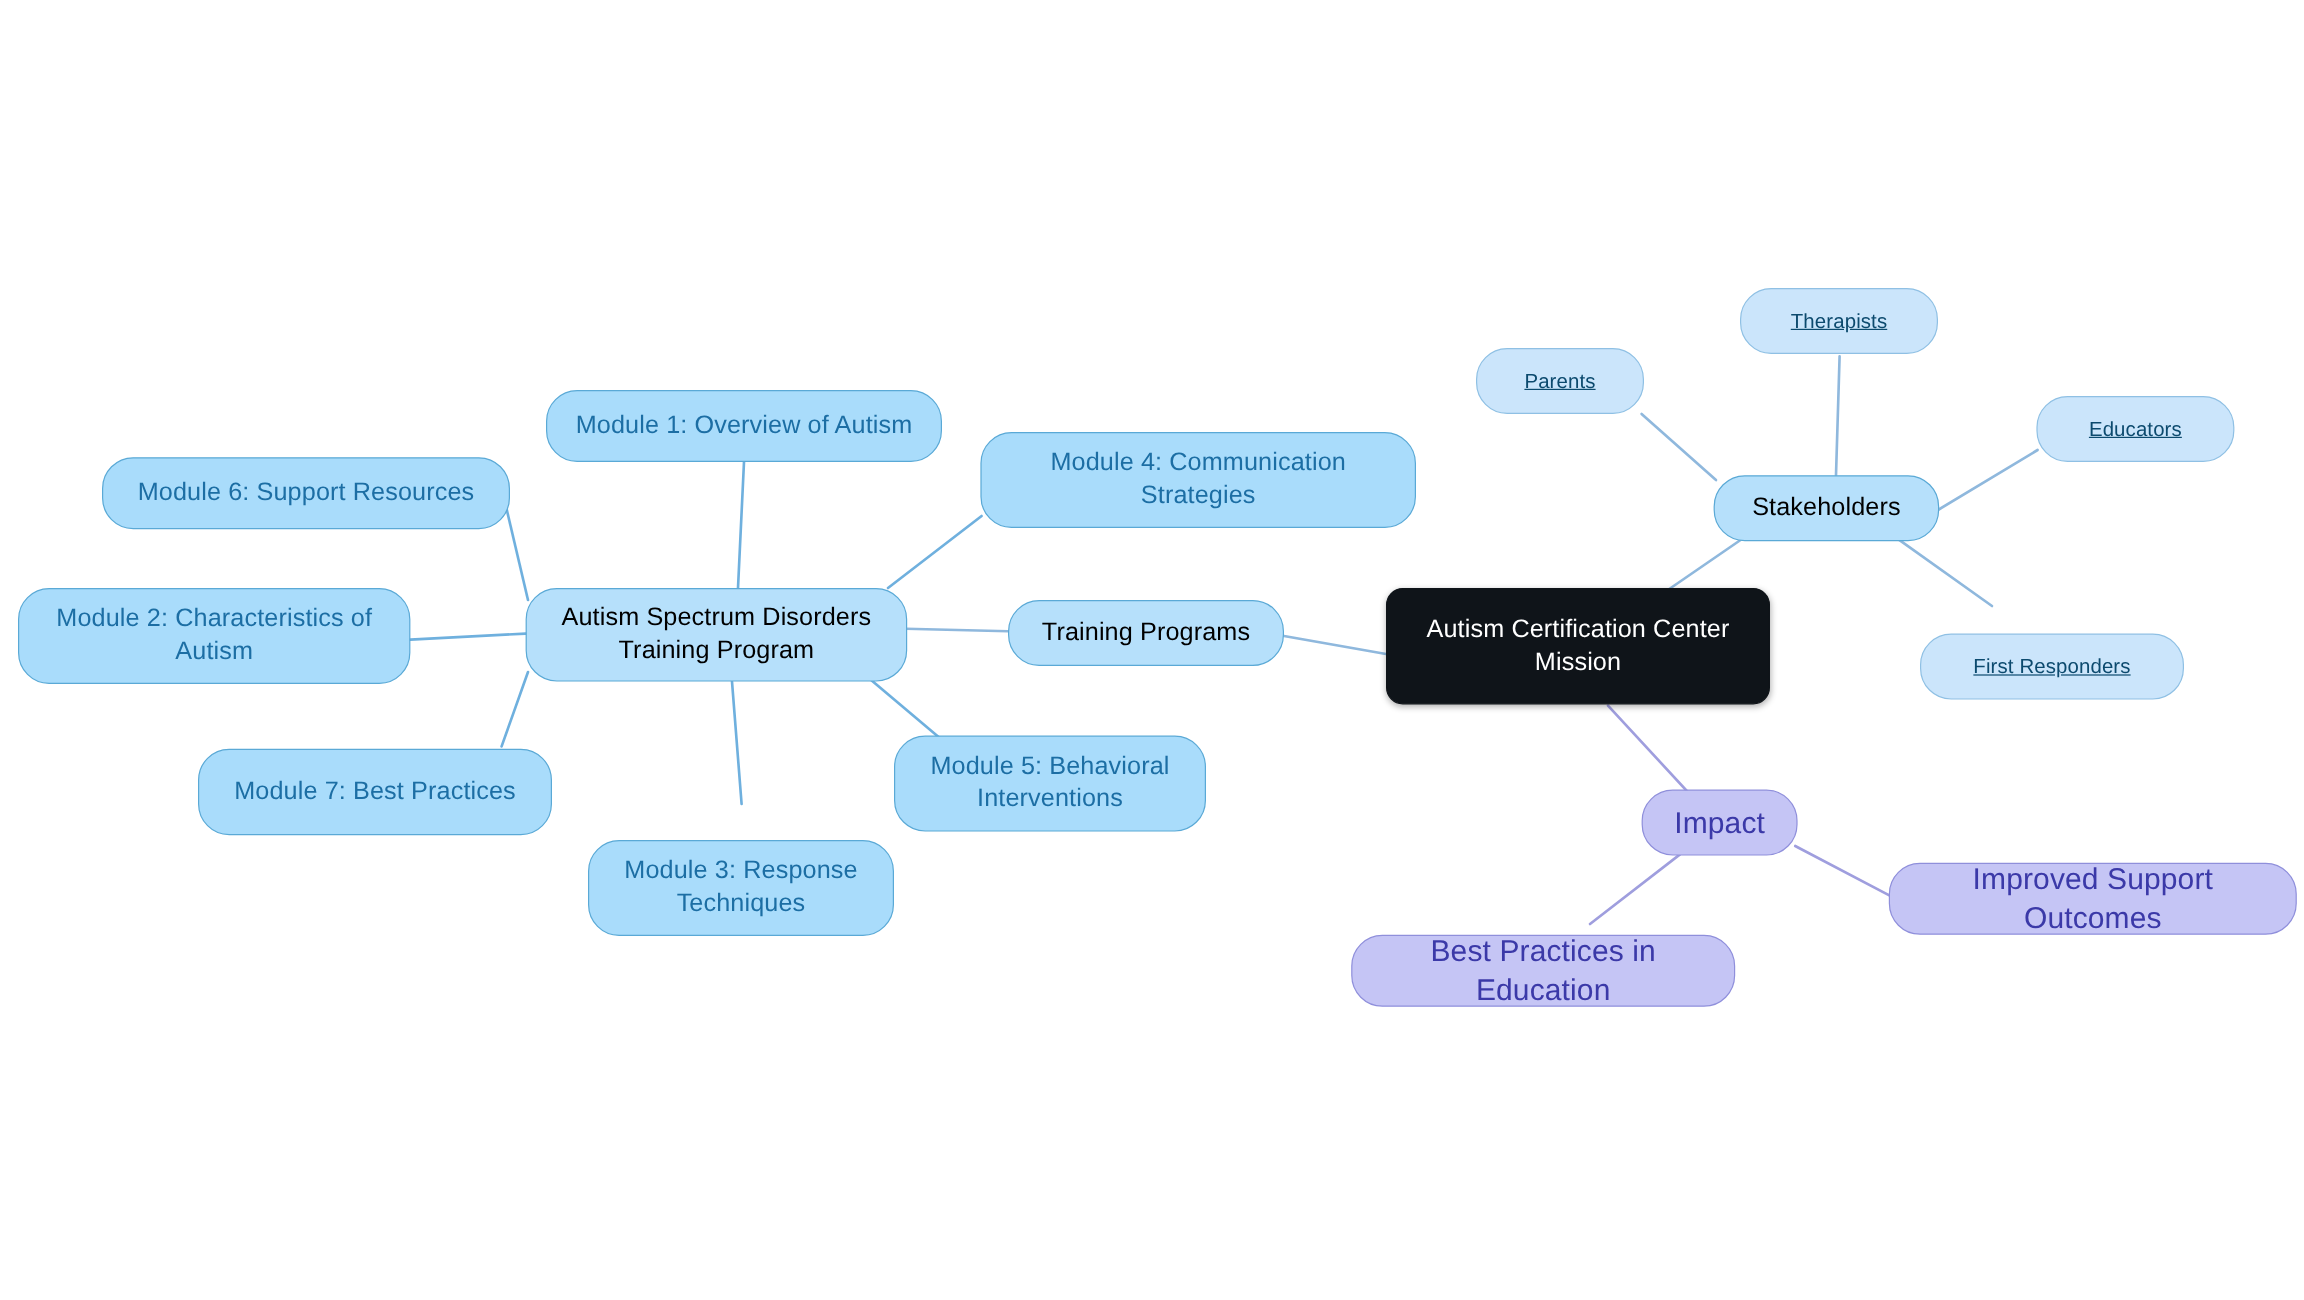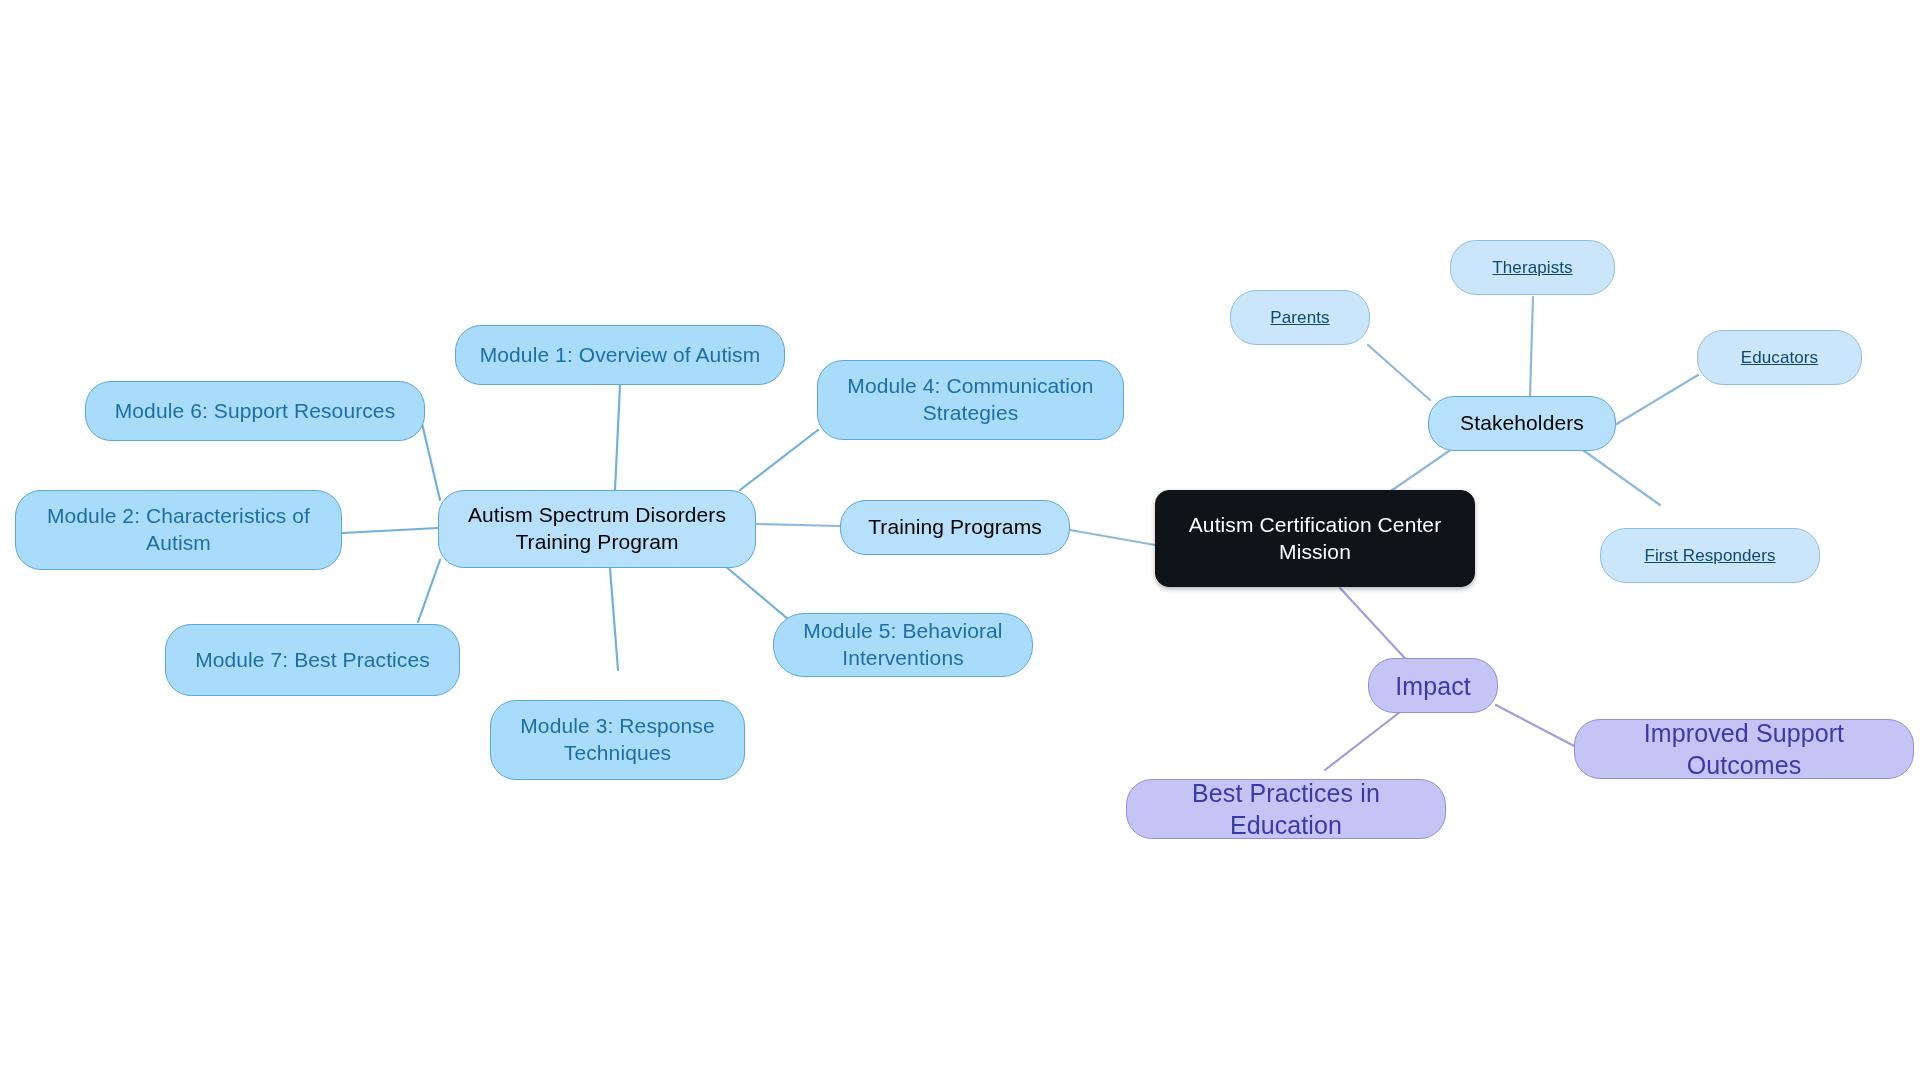--- a/index.html
+++ b/index.html
@@ -126,24 +126,24 @@
   <div class="node node-module" style="left:85px; top:381px; width:340px; height:60px;">Module 6: Support Resources</div>
 
   <div class="node node-module" style="left:15px; top:490px; width:327px; height:80px;">Module 2: Characteristics of
 Autism</div>
 
   <div class="node node-module" style="left:165px; top:602px; width:295px; height:72px;margin-top:22px;">Module 7: Best Practices</div>
 
   <div class="node node-module" style="left:490px; top:660px; width:255px; height:80px;margin-top:40px;">Module 3: Response
 Techniques</div>
 
-  <div class="node node-module" style="left:773px; top:613px; width:260px; height:64px;border-radius:31px;">Module 5: Behavioral
+  <div class="node node-module" style="left:745px; top:613px; width:260px; height:80px;">Module 5: Behavioral
 Interventions</div>
 
-  <div class="node node-module" style="left:817px; top:360px; width:307px; height:80px;border-radius:26px;">Module 4: Communication
+  <div class="node node-module" style="left:817px; top:360px; width:363px; height:80px;border-radius:26px;">Module 4: Communication
 Strategies</div>
 
   <div class="node node-branch-blue" style="left:1428px; top:396px; width:188px; height:55px;">Stakeholders</div>
 
   <div class="node node-stake-child" style="left:1230px; top:290px; width:140px; height:55px;">Parents</div>
 
   <div class="node node-stake-child" style="left:1450px; top:240px; width:165px; height:55px;">Therapists</div>
 
   <div class="node node-stake-child" style="left:1697px; top:330px; width:165px; height:55px;">Educators</div>
 

